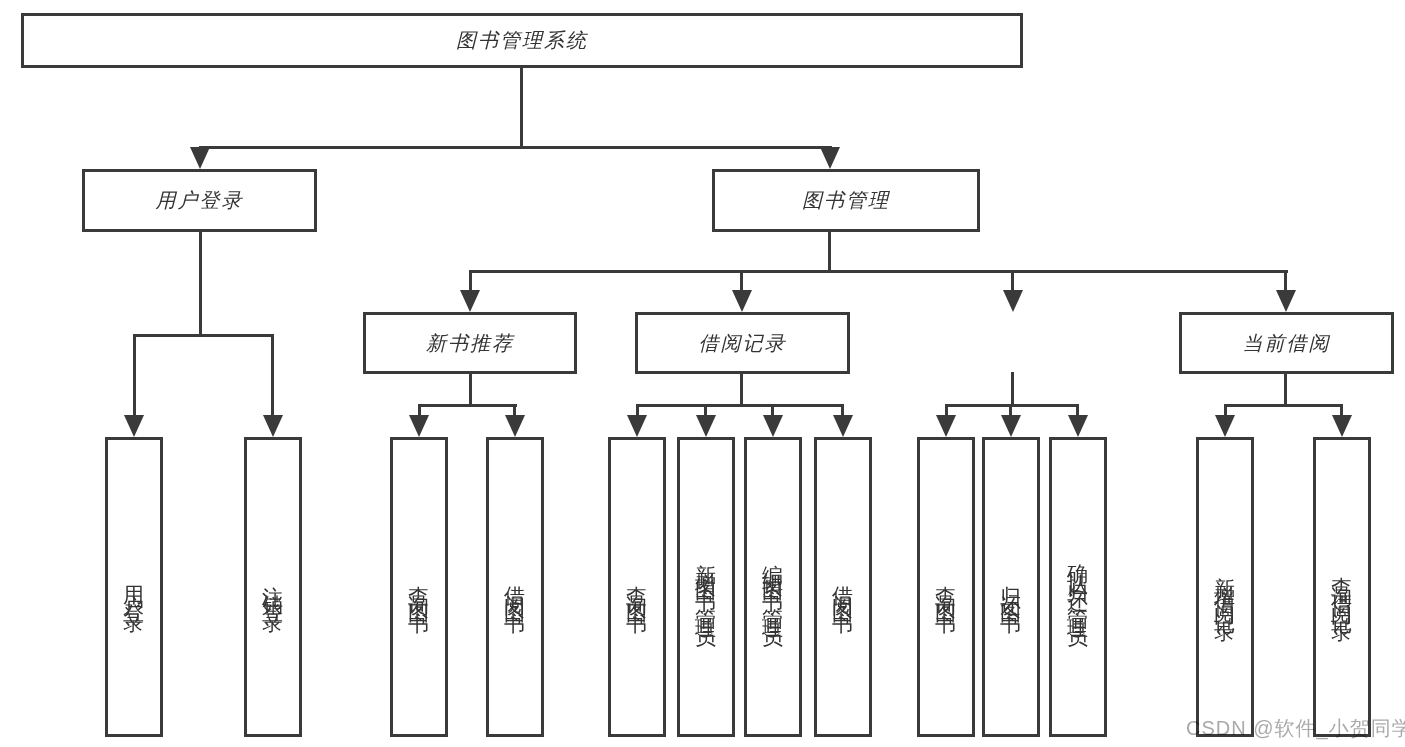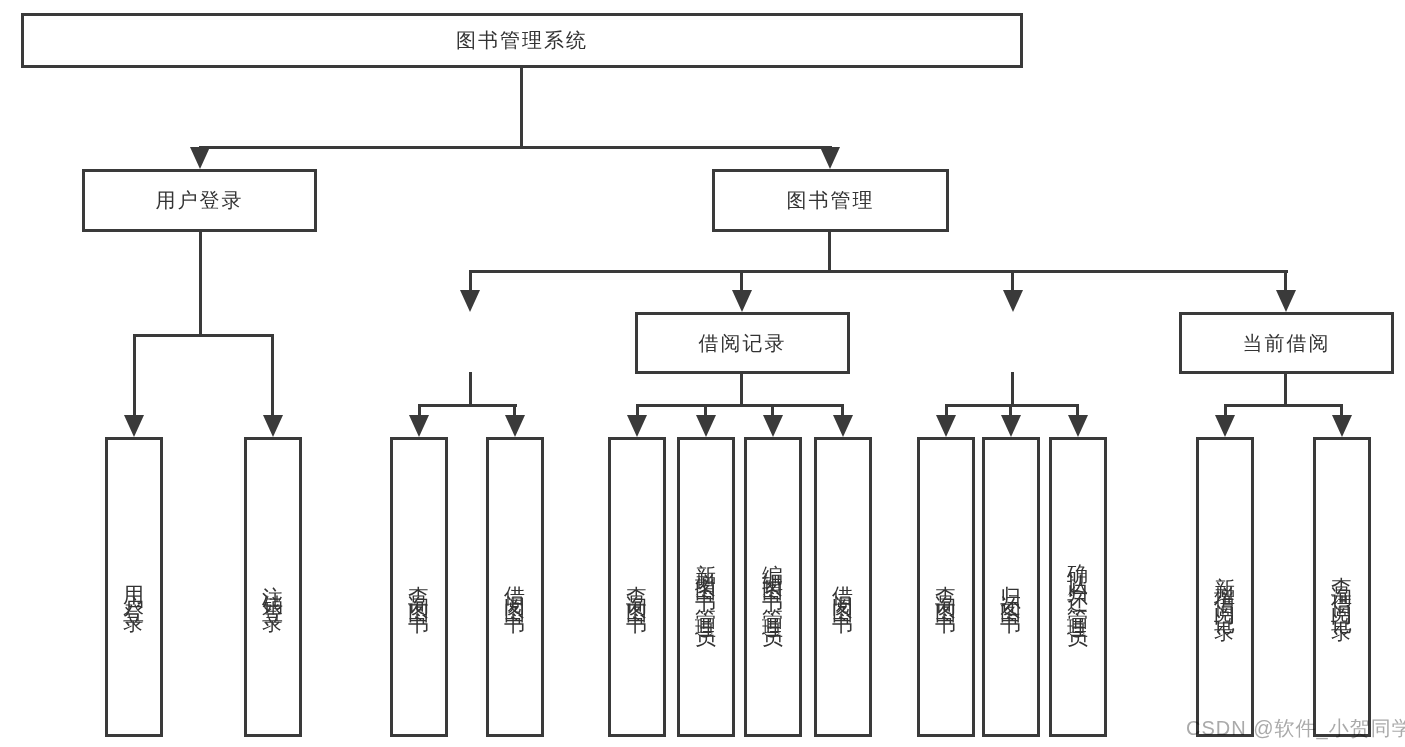--- a/index.html
+++ b/index.html
@@ -12,21 +12,21 @@
   .stage{
     position:relative;width:1405px;height:747px;background:var(--bg);
     font-family:"Liberation Sans","DejaVu Sans",sans-serif;color:var(--text);
     overflow:hidden;
   }
   .box{
     position:absolute;border:3px solid var(--line);background:#fff;
     display:flex;align-items:center;justify-content:center;
     box-sizing:border-box;z-index:2;
   }
-  .hbox{font-size:20px;letter-spacing:2px;white-space:nowrap;}
+  .hbox{font-size:20px;letter-spacing:2px;white-space:nowrap;font-style:italic;}
   .vbox{
     writing-mode:vertical-rl;text-orientation:mixed;
     font-size:21px;letter-spacing:9px;line-height:1;
   }
   .vl,.hl{position:absolute;background:var(--line);z-index:1;}
   .vl{width:3px;}
   .hl{height:3px;}
   .ar{
     position:absolute;width:0;height:0;z-index:1;
     border-left:10px solid transparent;border-right:10px solid transparent;
@@ -100,24 +100,27 @@
   <div class="ar" style="left:1215px;top:415px"></div>
   <div class="ar" style="left:1332px;top:415px"></div>
 
   <div class="box hbox" style="left:21px;top:13px;width:1002px;height:55px">
     <span>图书管理系统</span>
   </div>
 
   <div class="box hbox" style="left:82px;top:169px;width:235px;height:63px">
     <span>用户登录</span>
   </div>
-  <div class="box hbox" style="left:712px;top:169px;width:237px;height:63px">
+  <div class="box hbox" style="left:712px;top:169px;width:268px;height:63px">
     <span>图书管理</span>
   </div>
 
+  <div class="box hbox" style="left:363px;top:312px;width:214px;height:62px">
+    <span>新书推荐</span>
+  </div>
   <div class="box hbox" style="left:635px;top:312px;width:215px;height:62px">
     <span>借阅记录</span>
   </div>
   <div class="box hbox" style="left:1179px;top:312px;width:215px;height:62px">
     <span>当前借阅</span>
   </div>
 
   <div class="box vbox" style="left:105px;top:437px;width:58px;height:300px">
     <span>用户登录</span>
   </div>

